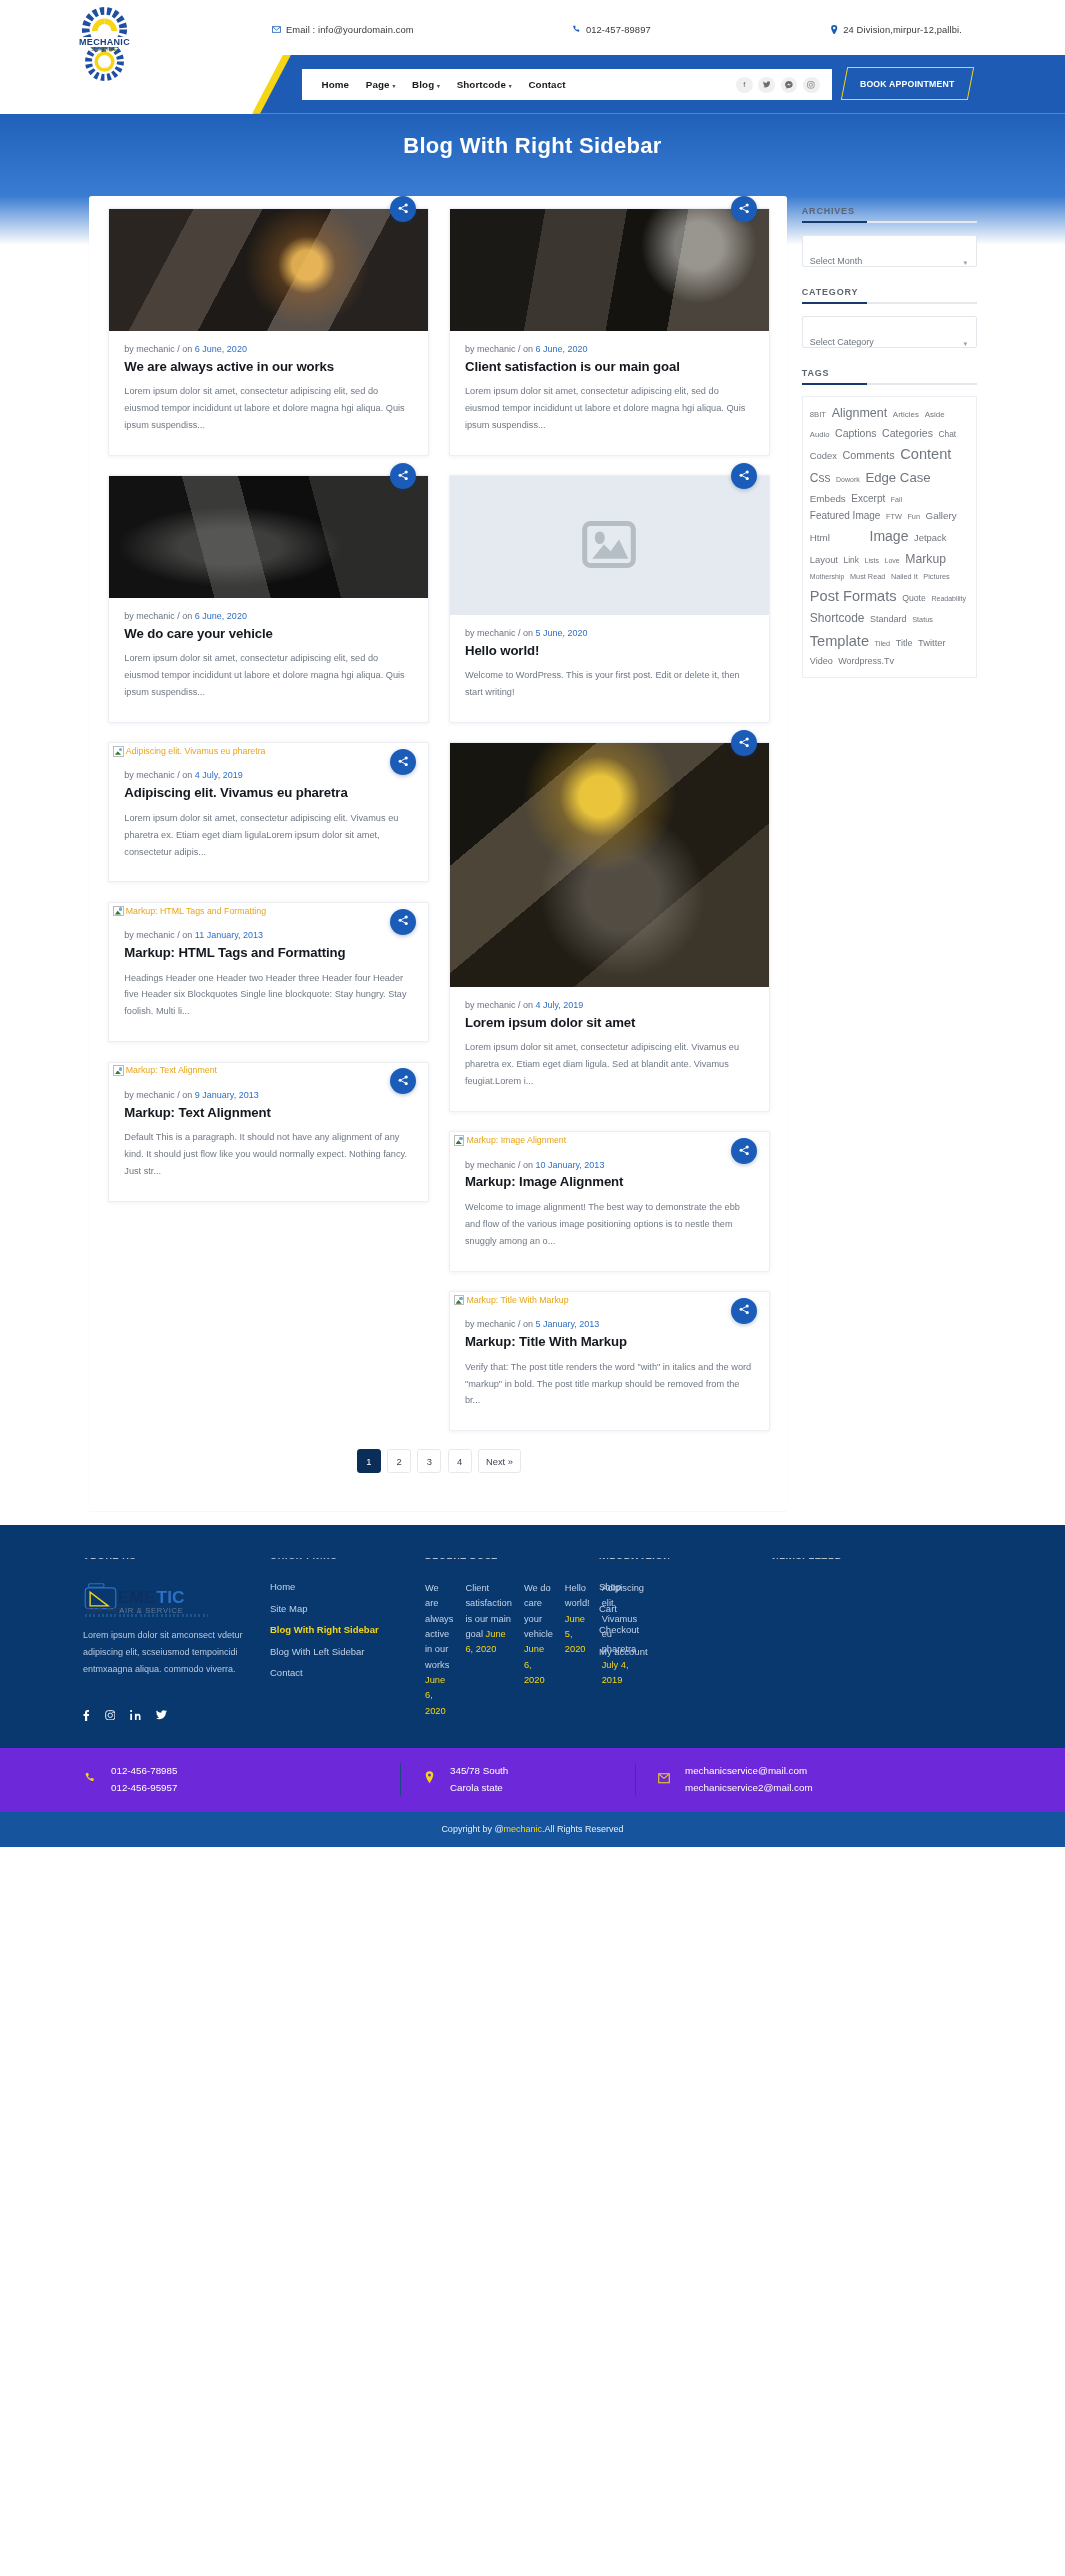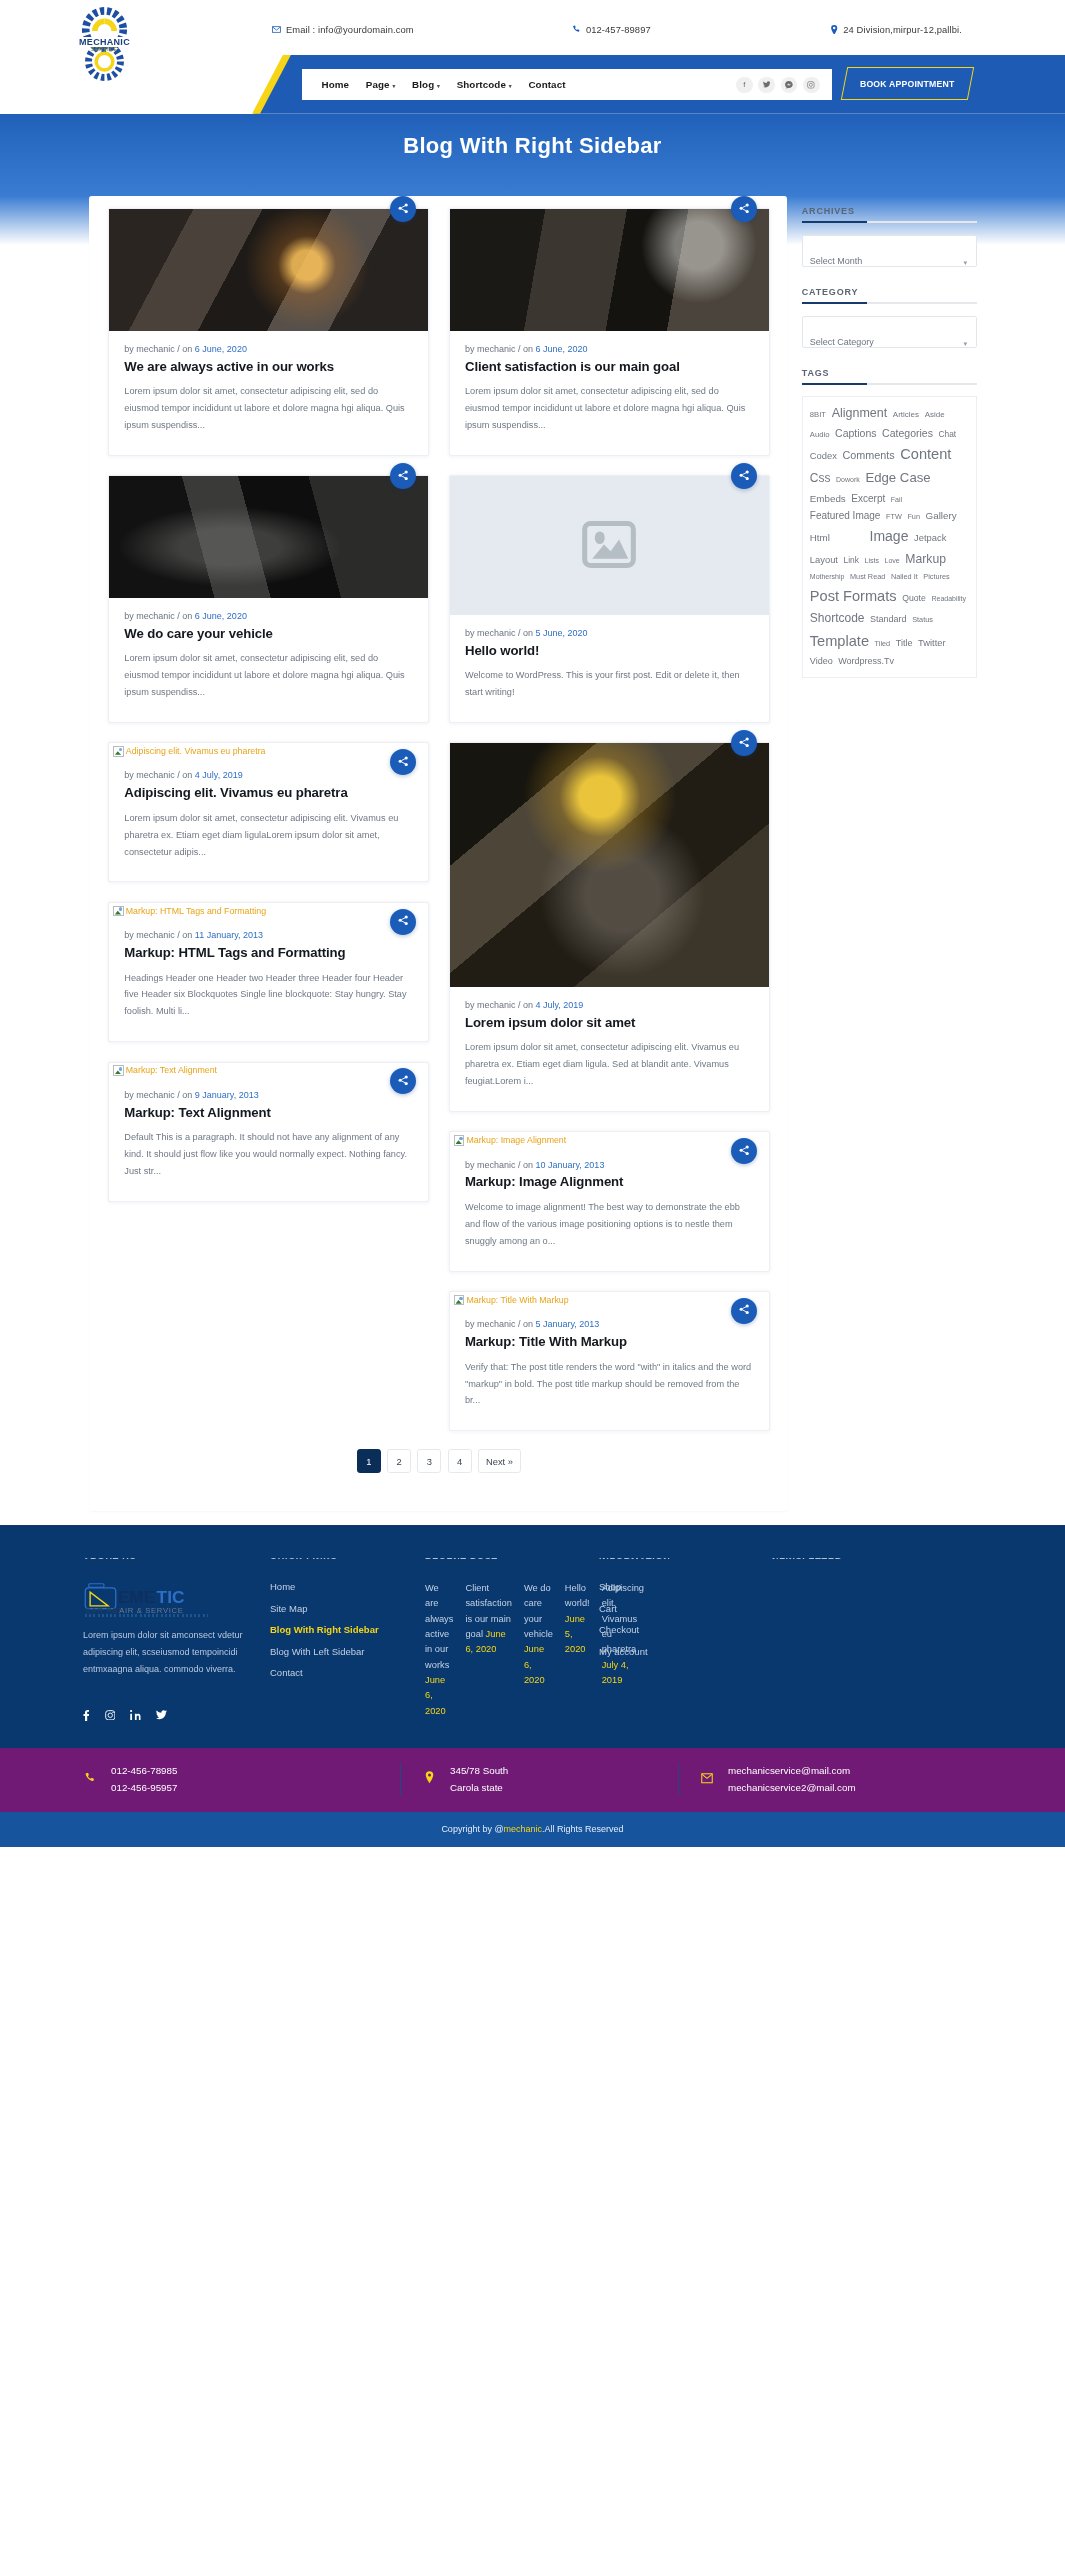--- a/index.html
+++ b/index.html
@@ -342,35 +342,35 @@
   .frecent { display: flex; gap: 12px; }
   .frecent .ritem {
     color: #c3d1e4; font-size: 9.3px; line-height: 1.65; width: 143px;
   }
   .frecent .rdate { color: #f5d516; }
   .finfo { display: flex; flex-direction: column; gap: 10.5px; }
   .finfo a { color: #c3d1e4; text-decoration: none; font-size: 9.5px; }
 
   
   .contactbar {
-    background: #701a75;
+    background: #6d28d9;
     height: 64px;
     display: flex;
     align-items: center;
     justify-content: center;
   }
   .cb-inner { width: 927px; display: flex; padding-left: 14px; }
   .cb-item {
     display: flex; align-items: center; gap: 14px;
     color: #fff; font-size: 9.8px; line-height: 1.7;
     padding-right: 21px;
   }
   .cb-item .cbi { color: #f5d516; font-size: 12px; width: 14px; text-align: center; }
   .cb-1 { width: 317px; }
-  .cb-2 { width: 279px; border-left: 0.7px solid #1c4a80; border-right: 0.7px solid #1c4a80; padding-left: 21px; }
+  .cb-2 { width: 236px; border-left: 0.7px solid #1c4a80; border-right: 0.7px solid #1c4a80; padding-left: 21px; }
   .cb-3 { flex: 1; padding-left: 21px; }
 
   .copyrow {
     background: #16559e;
     height: 35px;
     display: flex; align-items: center; justify-content: center;
     color: #e6eef8;
     font-size: 9px;
   }
   .copyrow .brand { color: #f5d516; }

